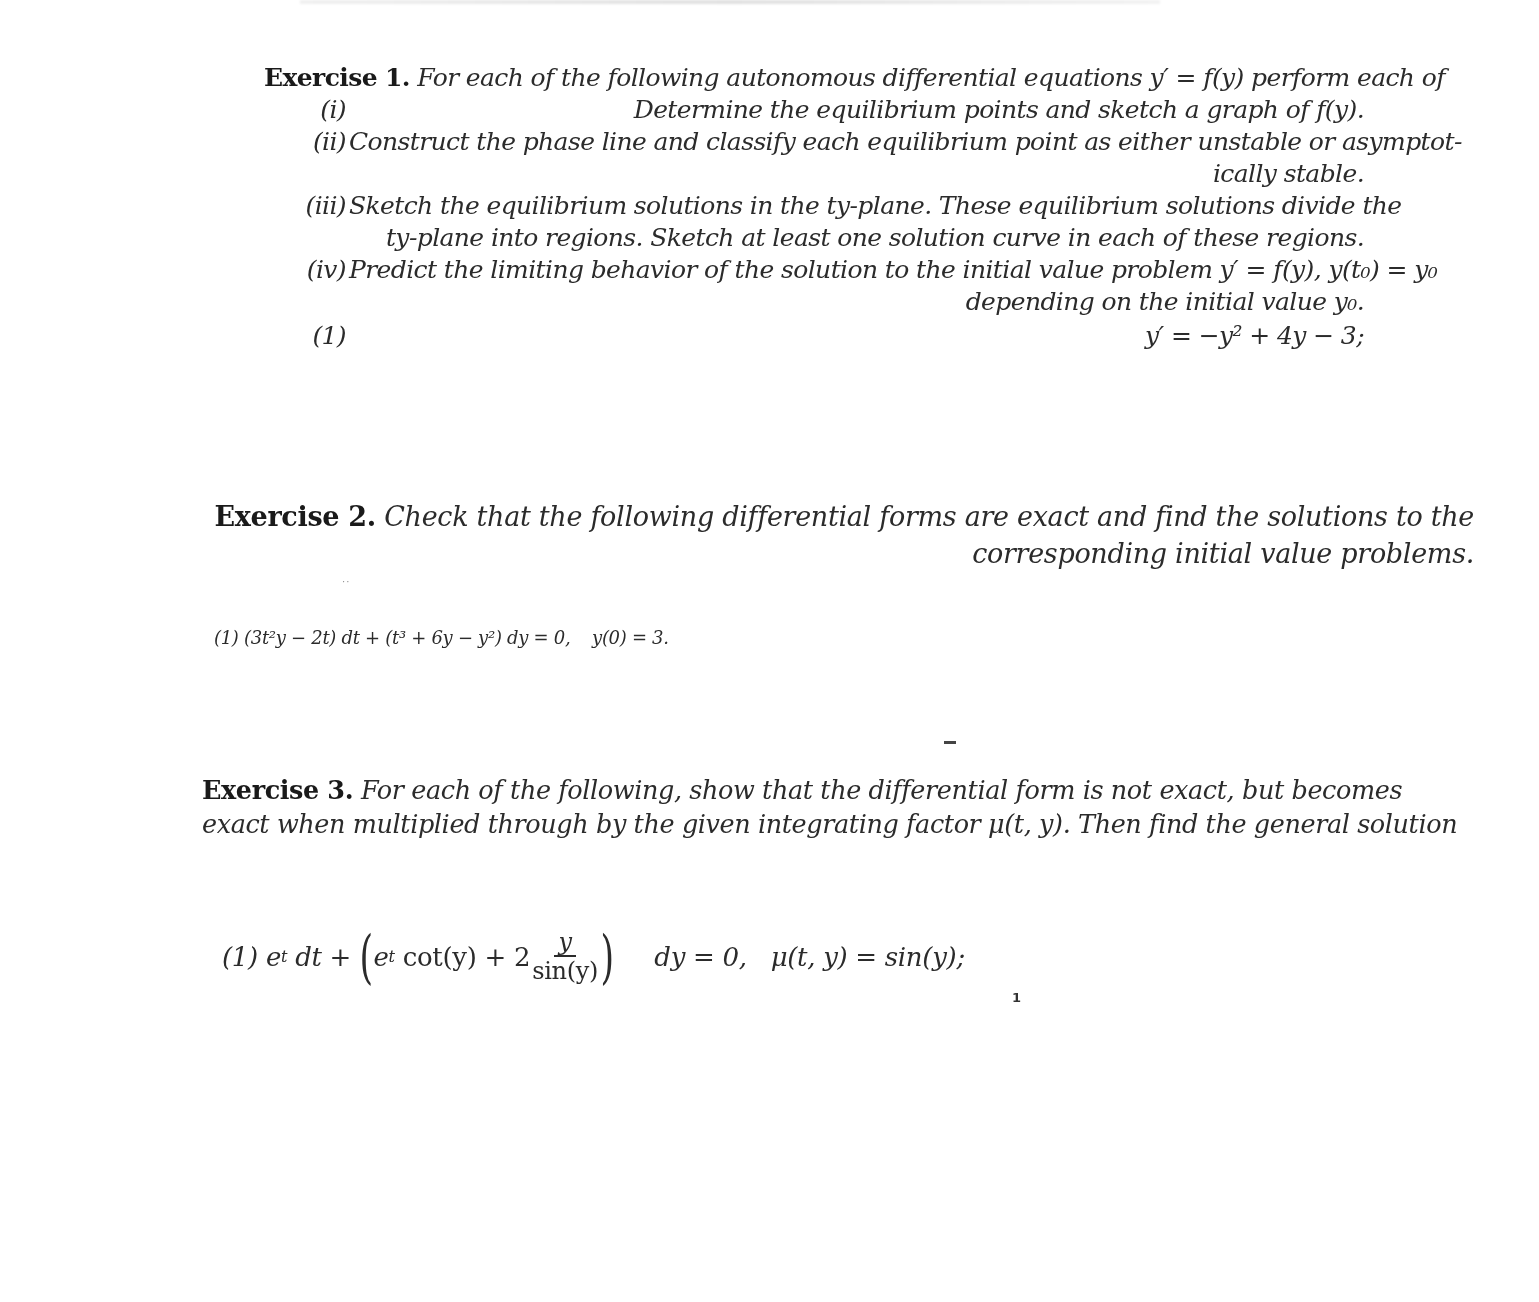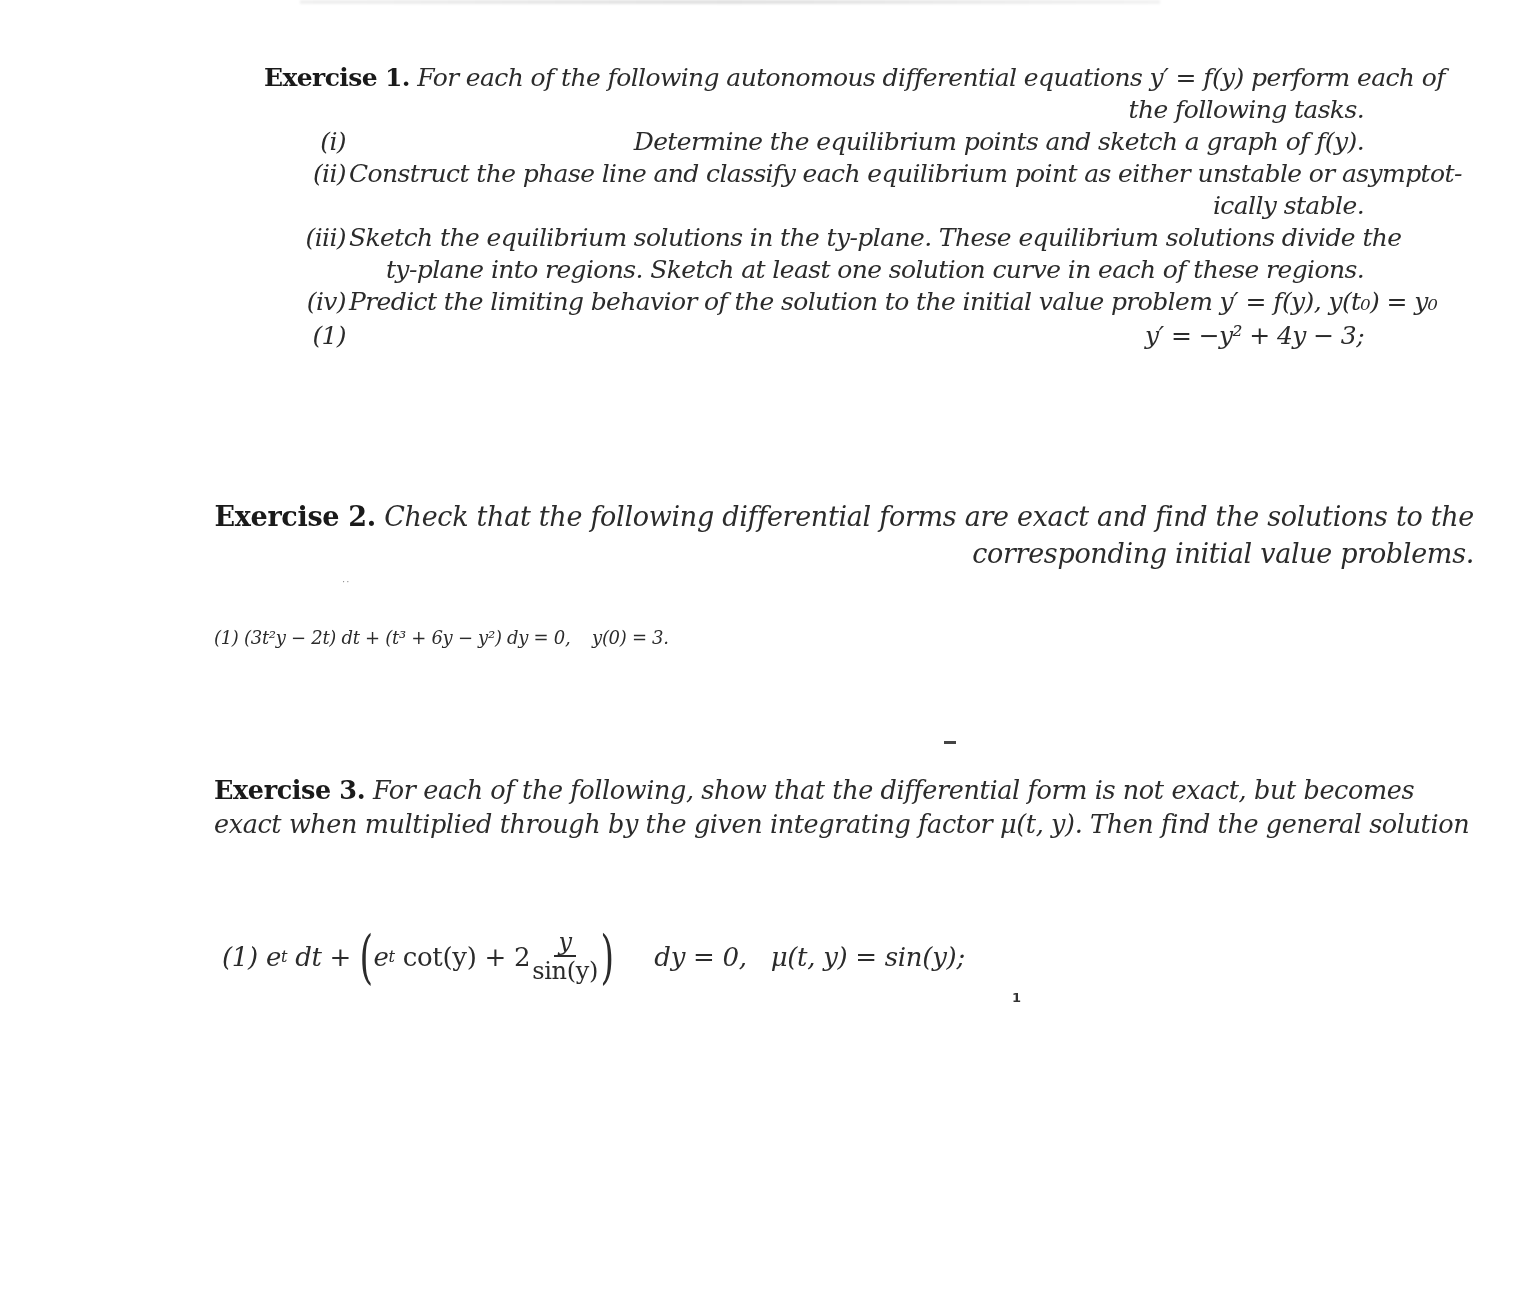--- a/index.html
+++ b/index.html
@@ -25,61 +25,61 @@
     #ex1 { left: 264px; top: 62px; width: 1100px; font-size: 25px; line-height: 32px; letter-spacing: -0.6px; text-align: right; }
     #ex1 .tasks { margin-left: 0; }
     .task { position: relative; padding-left: 85px; }
     .task .lbl { position: absolute; right: calc(100% - 82px); white-space: nowrap; }
     .task .cont { display: block; }
     .eq { font-style: italic; }
     
     #ex2 { left: 214px; top: 498px; width: 1260px; font-size: 27px; line-height: 37px; letter-spacing: -0.3px; text-align: right; }
     #ex2-item { left: 214px; top: 627px; font-size: 18px; letter-spacing: -0.3px; }
     
-    #ex3 { left: 214px; top: 773px; width: 1180px; font-size: 25.5px; line-height: 34px; letter-spacing: -0.4px; }
+    #ex3 { left: 202px; top: 773px; width: 1180px; font-size: 25.5px; line-height: 34px; letter-spacing: -0.4px; }
     #ex3-item { left: 222px; top: 928px; font-size: 26px; letter-spacing: -0.3px; display: flex; align-items: center; }
     .paren-big { font-size: 58px; font-weight: 200; line-height: 1; transform: scaleX(0.6); display: inline-block; margin: 0 -4px; }
     .frac { display: inline-flex; flex-direction: column; align-items: center; vertical-align: middle; margin: 0 2px; font-size: 24px; }
     .frac .num { font-style: italic; border-bottom: 2px solid #2b2b2b; padding: 0 4px; line-height: 26px; }
     .frac .den { line-height: 28px; }
     sup { font-size: 0.62em; vertical-align: 0.6em; line-height: 0; }
     .pagenum { position: absolute; left: 1012px; top: 990px; font-family: "DejaVu Sans", sans-serif; font-size: 13px; font-weight: bold; color: #333; }
     .dash-mark { position: absolute; left: 944px; top: 741px; width: 12px; height: 3px; background: #444; }
     .dots-mark { position: absolute; left: 342px; top: 576px; font-size: 10px; color: #888; letter-spacing: 1px; }
   </style>
 </head>
 <body>
 
 <div class="faint-top"></div>
 
 <div id="ex1" class="block">
   <div class="line">
     <span class="ex-title">Exercise 1.</span>
     <span class="it">For each of the following autonomous differential equations y′ = f(y) perform each of</span>
   </div>
-  <div class="line it">the following tasks.</div>
 
   <div class="tasks">
     <div class="task it">
       <span class="lbl">(i)</span>
       <span class="cont line">Determine the equilibrium points and sketch a graph of f(y).</span>
     </div>
     <div class="task it">
       <span class="lbl">(ii)</span>
       <span class="cont line">Construct the phase line and classify each equilibrium point as either unstable or asymptot-</span>
       <span class="cont line">ically stable.</span>
     </div>
     <div class="task it">
       <span class="lbl">(iii)</span>
       <span class="cont line">Sketch the equilibrium solutions in the ty-plane.  These equilibrium solutions divide the</span>
       <span class="cont line">ty-plane into regions. Sketch at least one solution curve in each of these regions.</span>
     </div>
     <div class="task it">
       <span class="lbl">(iv)</span>
       <span class="cont line">Predict the limiting behavior of the solution to the initial value problem y′ = f(y), y(t₀) = y₀</span>
+      <span class="cont line">depending on the initial value y₀.</span>
     </div>
     <div class="task it" style="margin-top:2px;">
       <span class="lbl">(1)</span>
       <span class="cont line eq">y′ = −y² + 4y − 3;</span>
     </div>
   </div>
 </div>
 
 <div id="ex2" class="block">
   <div class="line">

